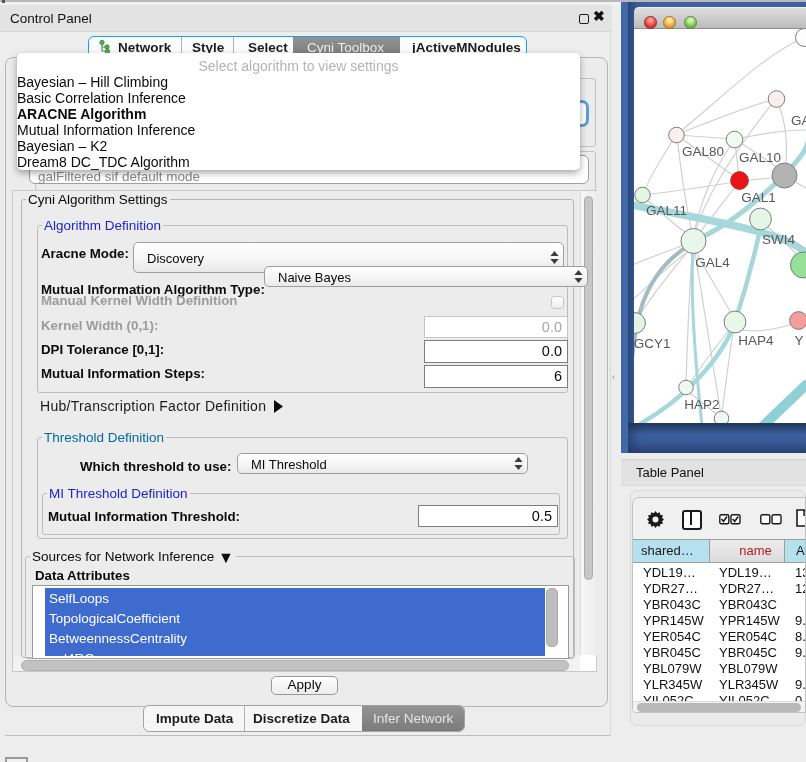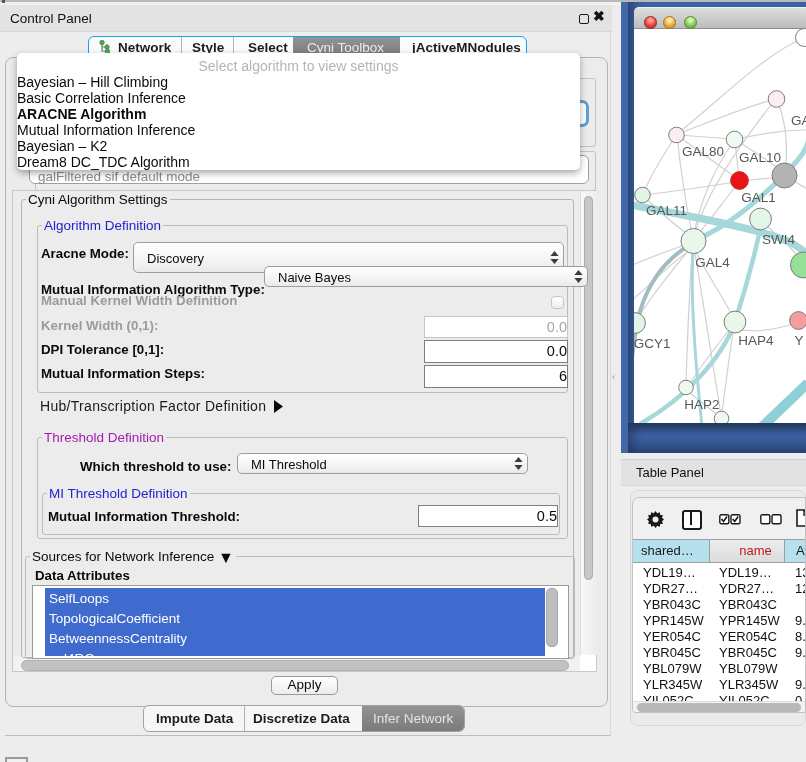--- a/index.html
+++ b/index.html
@@ -5,21 +5,21 @@
 body{width:806px;height:762px;position:relative;overflow:hidden;background:#ededed;
  font-family:"Liberation Sans",sans-serif;-webkit-font-smoothing:antialiased;}
 .ab{position:absolute;}
 .b{font-weight:bold;}
 .lbl{position:absolute;font-size:13.3px;font-weight:bold;color:#0a0a0a;white-space:nowrap;}
 .lblg{position:absolute;font-size:13.3px;font-weight:bold;color:#9b9b9b;white-space:nowrap;}
 .grp{position:absolute;border:1px solid #bcbcbc;border-radius:3px;}
 .grp>.t{position:absolute;top:-8px;left:4px;background:#ececec;padding:0 2px;font-size:13.5px;line-height:15px;white-space:nowrap;}
 .combo{position:absolute;background:linear-gradient(#ffffff,#f4f4f4 60%,#e9e9e9);border:1px solid #9e9e9e;border-radius:5px;box-sizing:border-box;font-size:13px;color:#0a0a0a;white-space:nowrap;}
 .combo .tx{position:absolute;left:13px;top:50%;transform:translateY(-50%);}
-.fld{position:absolute;background:#fff;border:1px solid #c6c6c6;box-sizing:border-box;font-size:14.5px;color:#0a0a0a;text-align:right;white-space:nowrap;}
+.fld{position:absolute;background:#fff;border:1px solid #c6c6c6;box-sizing:border-box;font-size:14.5px;color:#0a0a0a;text-align:right;padding-right:5px;white-space:nowrap;}
 .fldd{border:1px solid #7e7e7e;}
 </style></head>
 <body>
 
 <div class="ab" style="left:0;top:0;width:806px;height:2px;background:#b9b9b9;"></div>
 <div class="ab" style="left:0;top:2px;width:622px;height:3px;background:#f1f1f1;"></div>
 <div class="ab" style="left:2px;top:0;width:3px;height:3px;background:#555;"></div>
 
 <div class="ab" style="left:0;top:5px;width:612px;height:26px;background:#e3e3e3;border-bottom:1px solid #d6d6d6;"></div>
 <div class="ab" style="left:10px;top:11px;font-size:13.5px;color:#111;">Control Panel</div>
@@ -98,21 +98,21 @@
 <div class="fld fldd" style="left:424px;top:340px;width:144px;height:23px;line-height:21px;">0.0</div>
 <div class="lbl" style="left:41px;top:366px;text-align:right;">Mutual Information Steps:</div>
 <div class="fld fldd" style="left:424px;top:365px;width:144px;height:23px;line-height:21px;">6</div>
 
 <div class="ab" style="left:40px;top:398px;font-size:14px;letter-spacing:0.3px;color:#1a1a1a;">Hub/Transcription Factor Definition</div>
 <svg class="ab" style="left:272px;top:400px;" width="12" height="13" viewBox="0 0 12 13">
     <path d="M2 0 L11 6.5 L2 13 Z" fill="#0a0a0a"></path>
   </svg>
 
 <div class="grp" style="left:37px;top:437px;width:529px;height:100px;">
-  <span class="t" style="color:#a21caf;">Threshold Definition</span>
+  <span class="t" style="color:#0369a1;">Threshold Definition</span>
 </div>
 <div class="lbl" style="left:80px;top:459px;">Which threshold to use:</div>
 <div class="combo" style="left:237px;top:453px;width:291px;height:21px;">
     <span class="tx">MI Threshold</span>
     <svg style="position:absolute;right:4px;top:50%;margin-top:-6.5px;" width="9" height="13" viewBox="0 0 9 13">
       <path d="M4.5 0 L8.6 5 L0.4 5 Z" fill="#3c3c3c"></path>
       <path d="M4.5 13 L8.6 8 L0.4 8 Z" fill="#3c3c3c"></path>
     </svg>
   </div>
 

